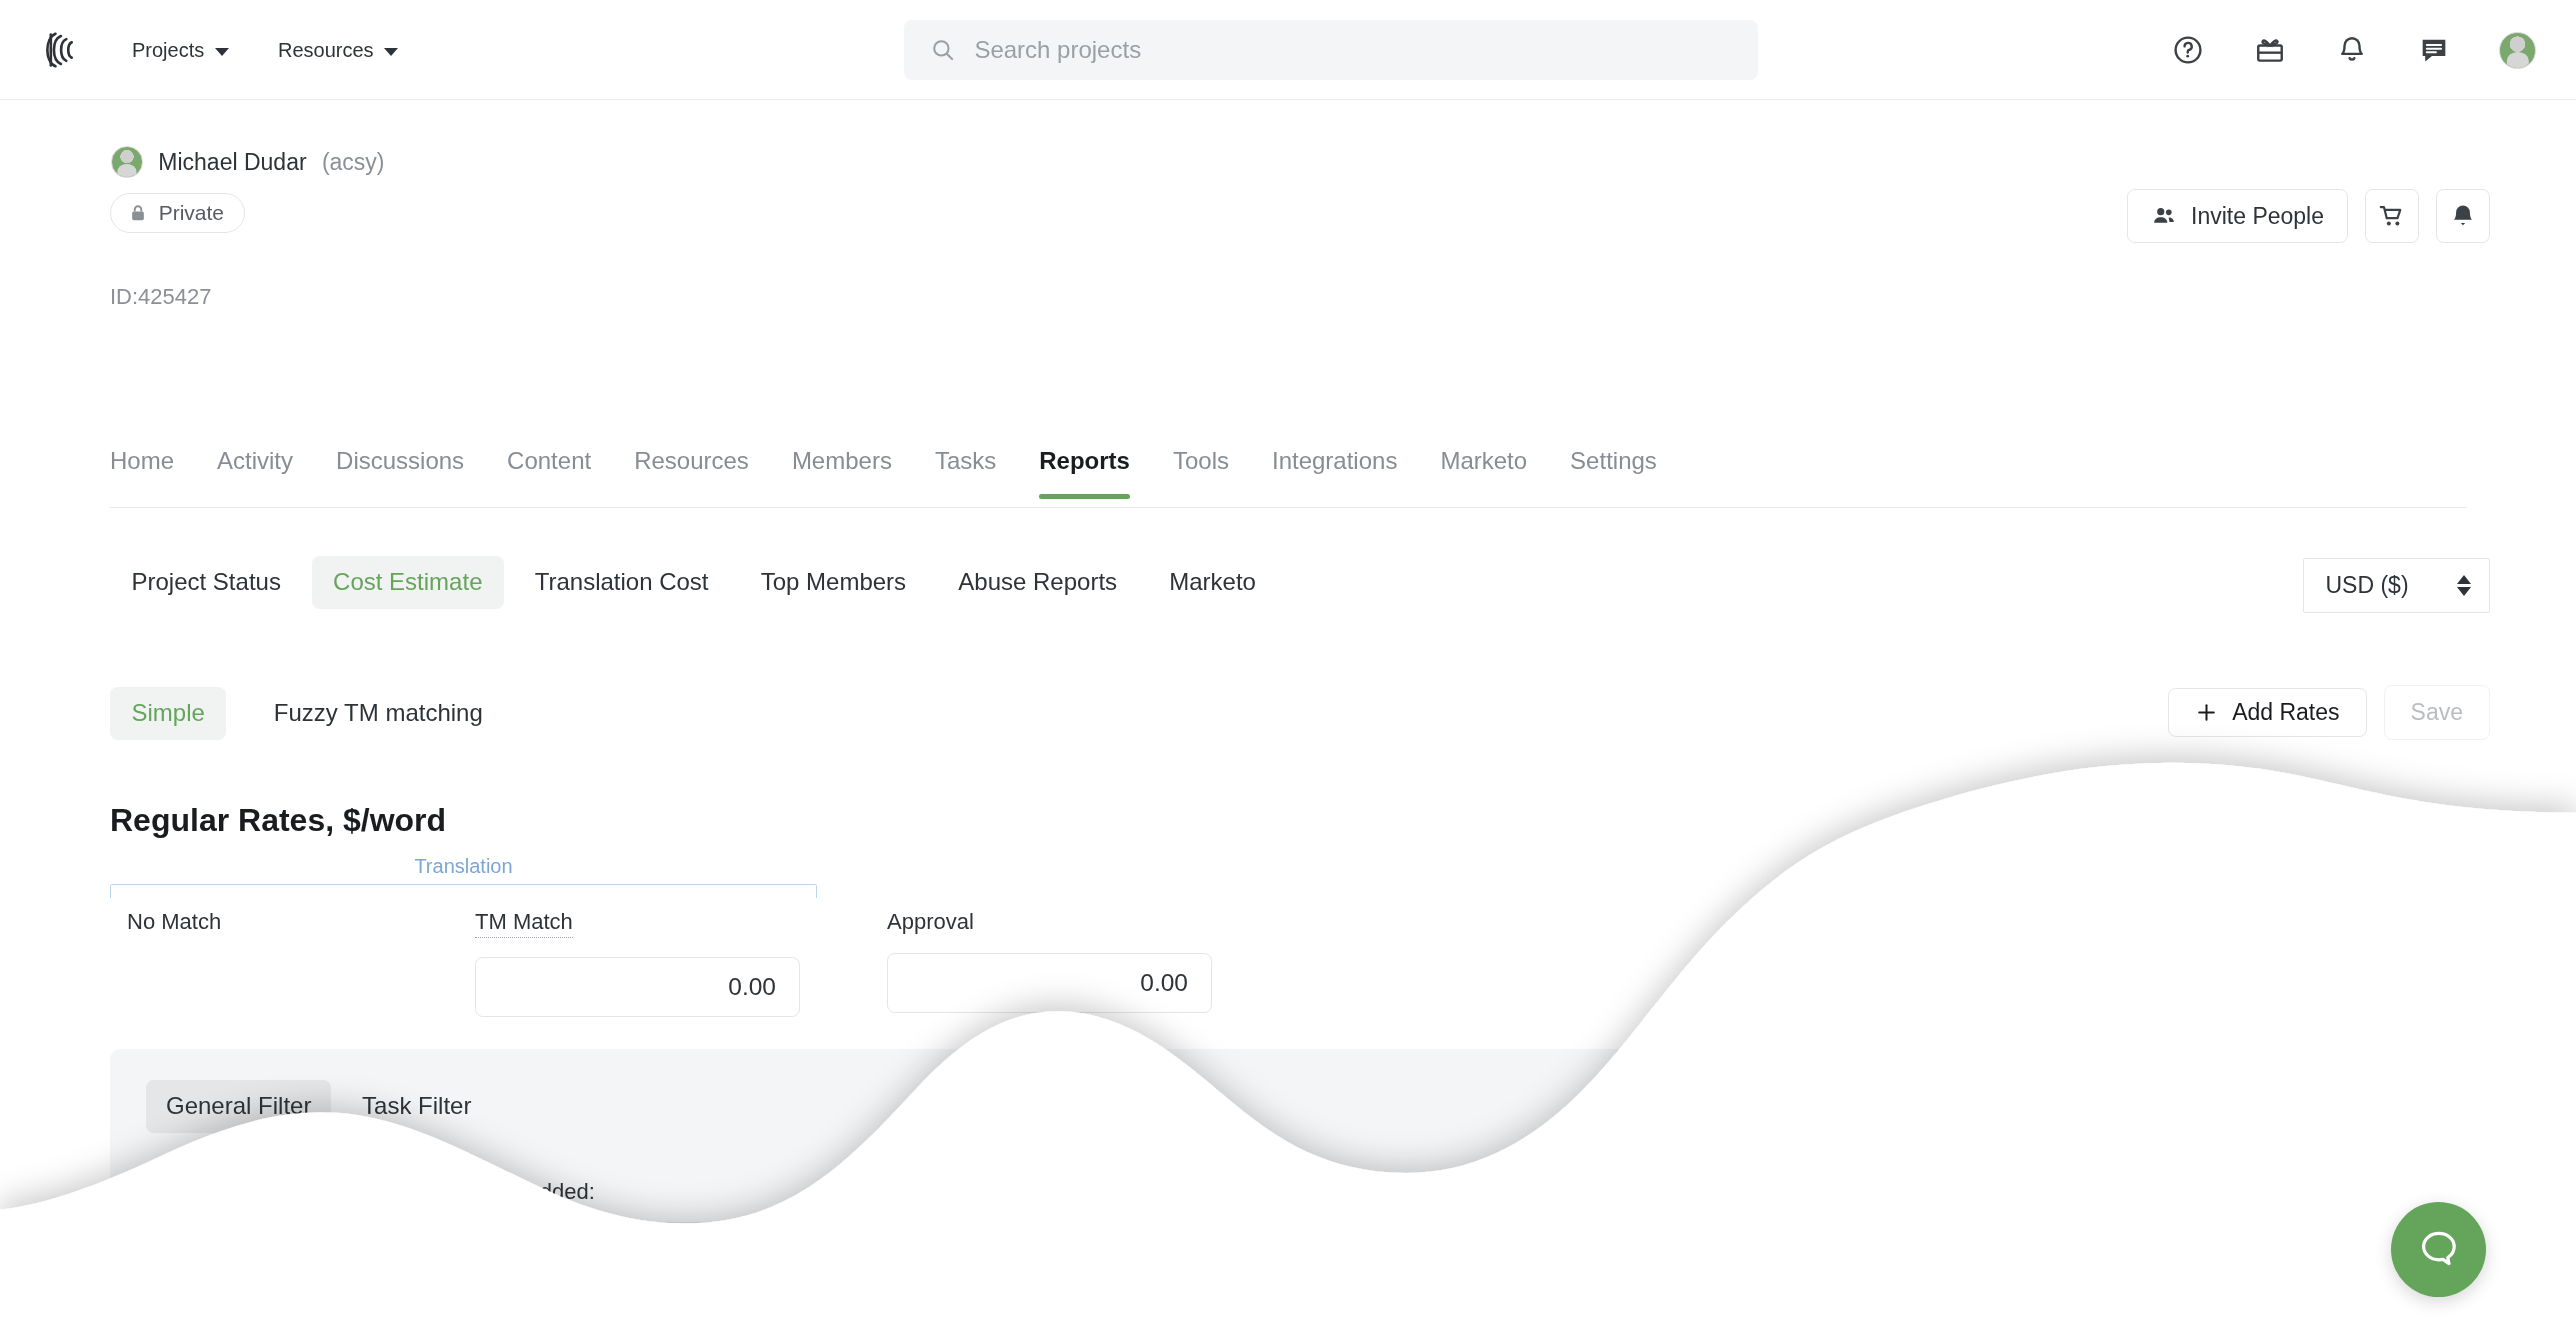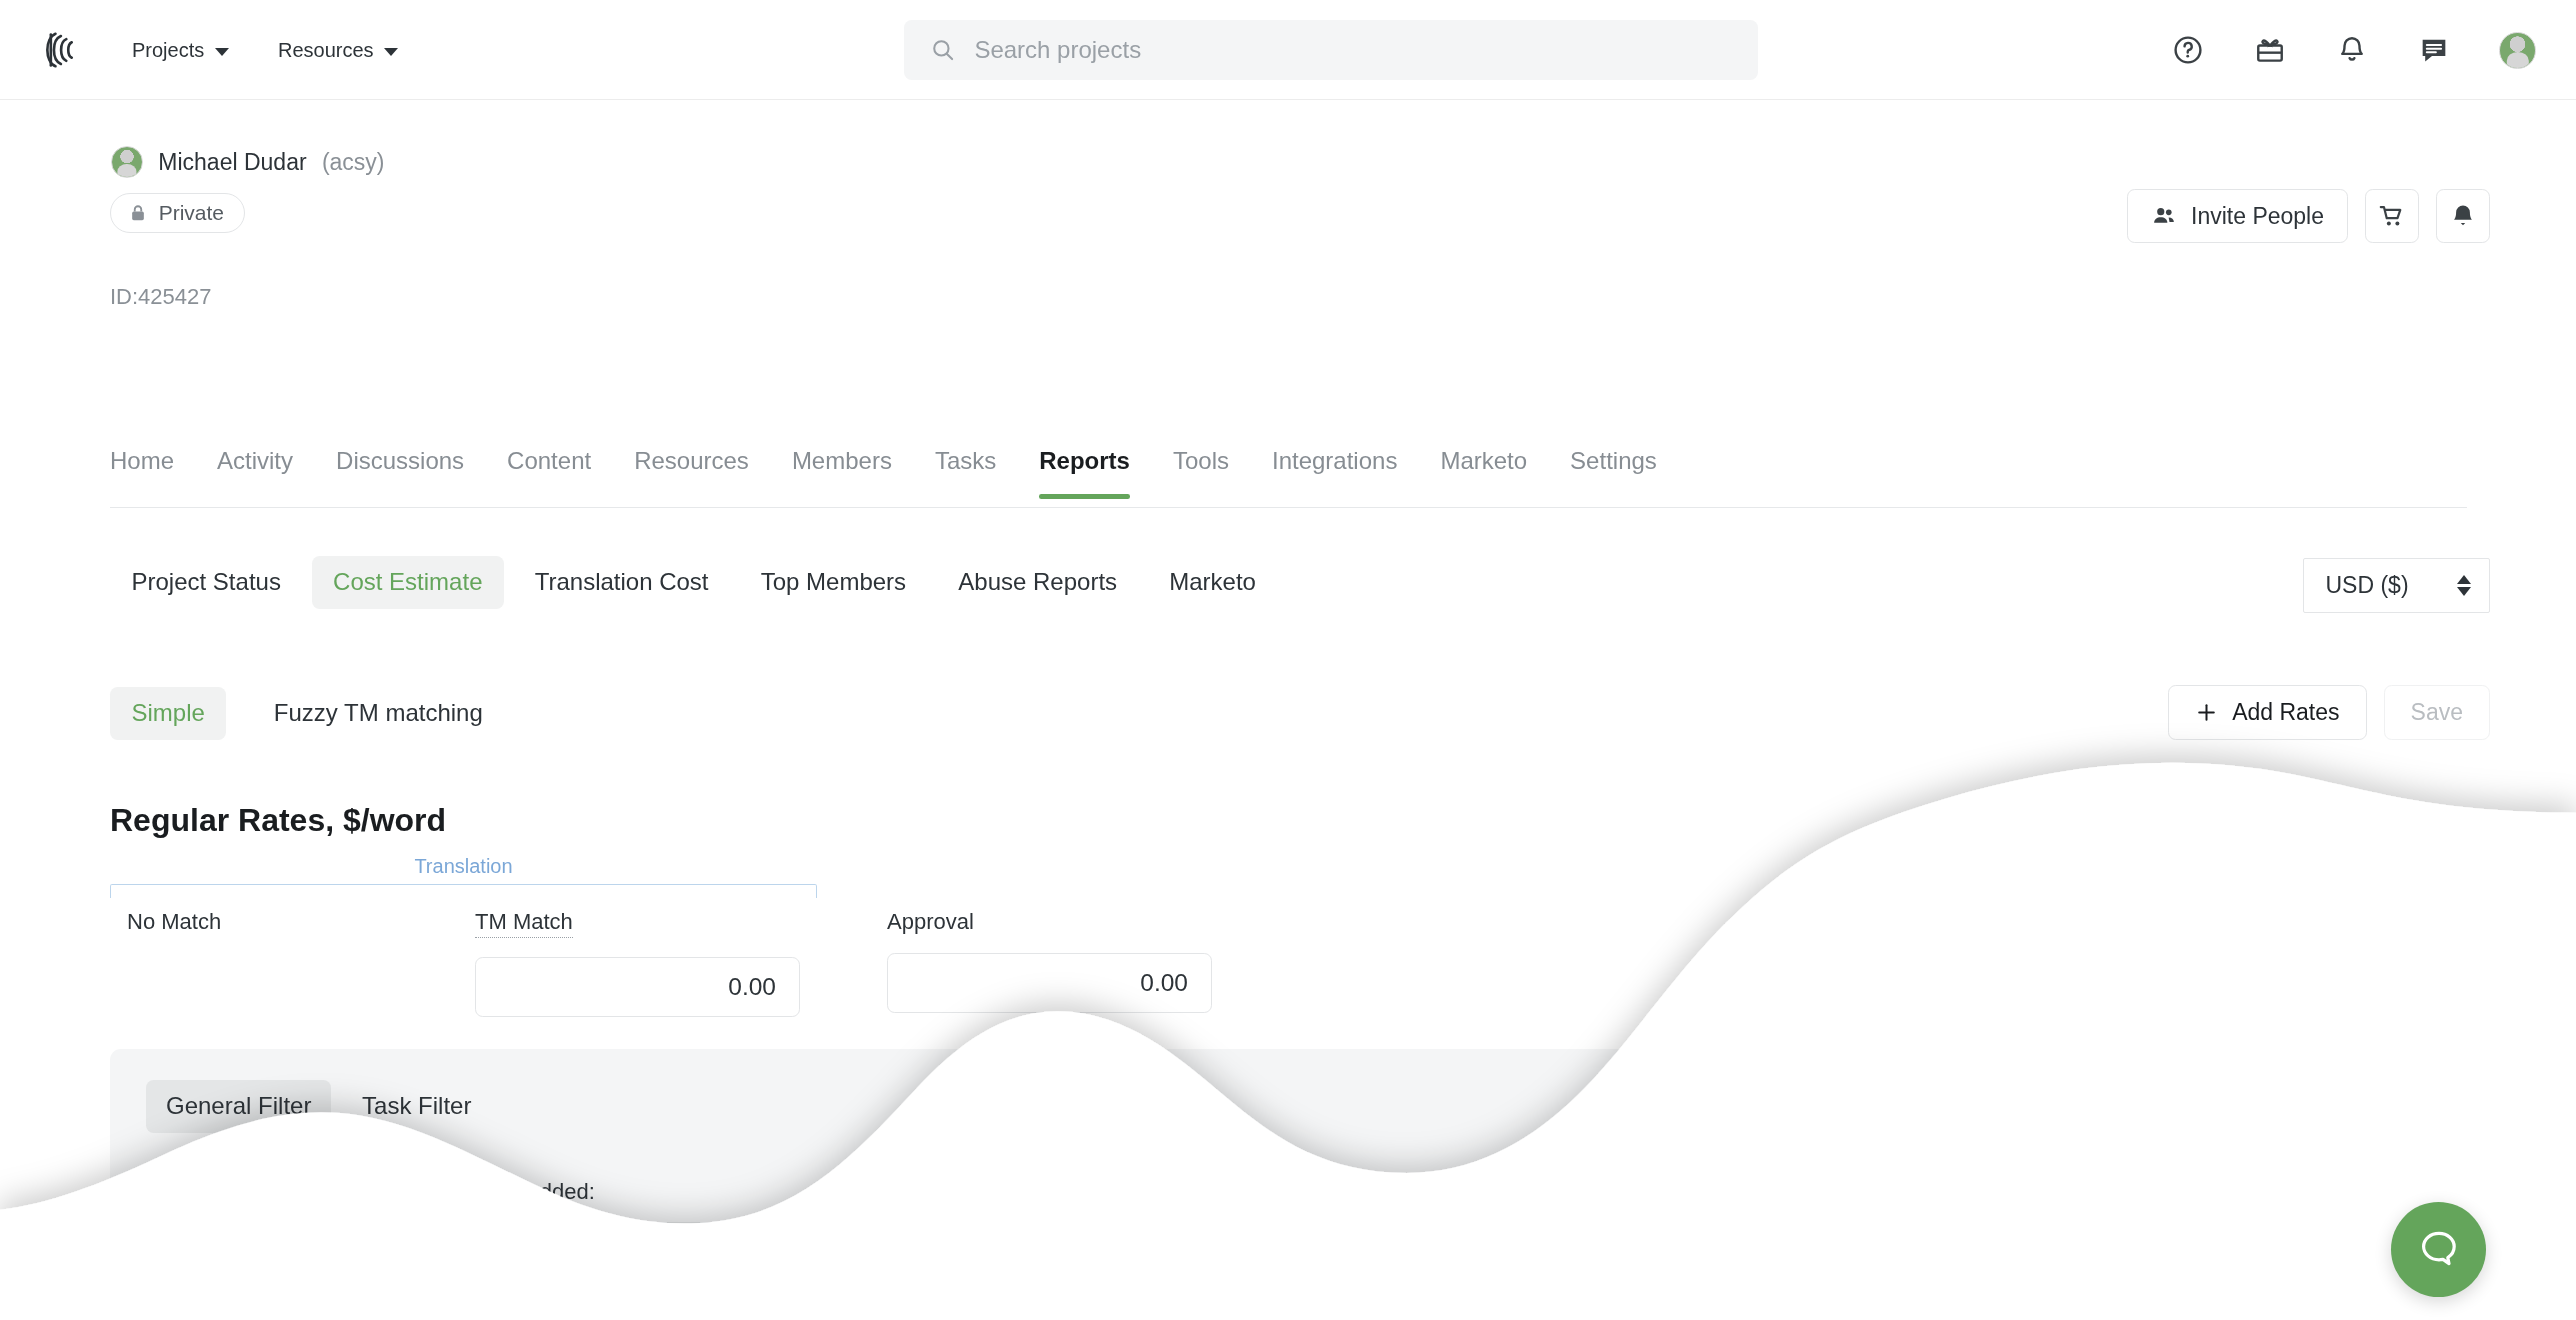--- a/index.html
+++ b/index.html
@@ -96,21 +96,21 @@
   .updown i { width:0;height:0;border-left:7.7px solid transparent;border-right:7.7px solid transparent; display:block; }
   .updown .u { border-bottom:9.2px solid #2d3338; }
   .updown .d { border-top:9.2px solid #2d3338; }
 
   
   .moderow { position:absolute; left:110px; top:587px; display:flex; align-items:center; gap:26px; }
   .modetab { font-size:24px; color:#2d3338; padding:12.3px 21.5px; border-radius:7.7px; cursor:pointer; }
   .modetab.active { color:#64a55b; background:#f1f2f2; }
   .rates-actions { position:absolute; right:86px; top:585px; display:flex; align-items:center; gap:17px; }
   .btn-add {
-    display:flex; align-items:center; gap:14px; height:55px; padding:0 26px;
+    display:flex; align-items:center; gap:14px; height:49px; padding:0 26px;
     border:0.8px solid #e3e5e7; border-radius:7.7px; background:#fff; font-size:23px; color:#1a1d20; cursor:pointer;
   }
   .btn-save {
     height:55px; padding:0 26px; border:0.8px solid #f0f1f2; border-radius:7.7px; background:#fff;
     font-size:23px; color:#b9bdc1; cursor:default; display:flex; align-items:center;
   }
 
   
   .rates-title { position:absolute; left:110px; top:702px; font-size:32px; font-weight:bold; color:#1a1d20; }
   .group-label {

